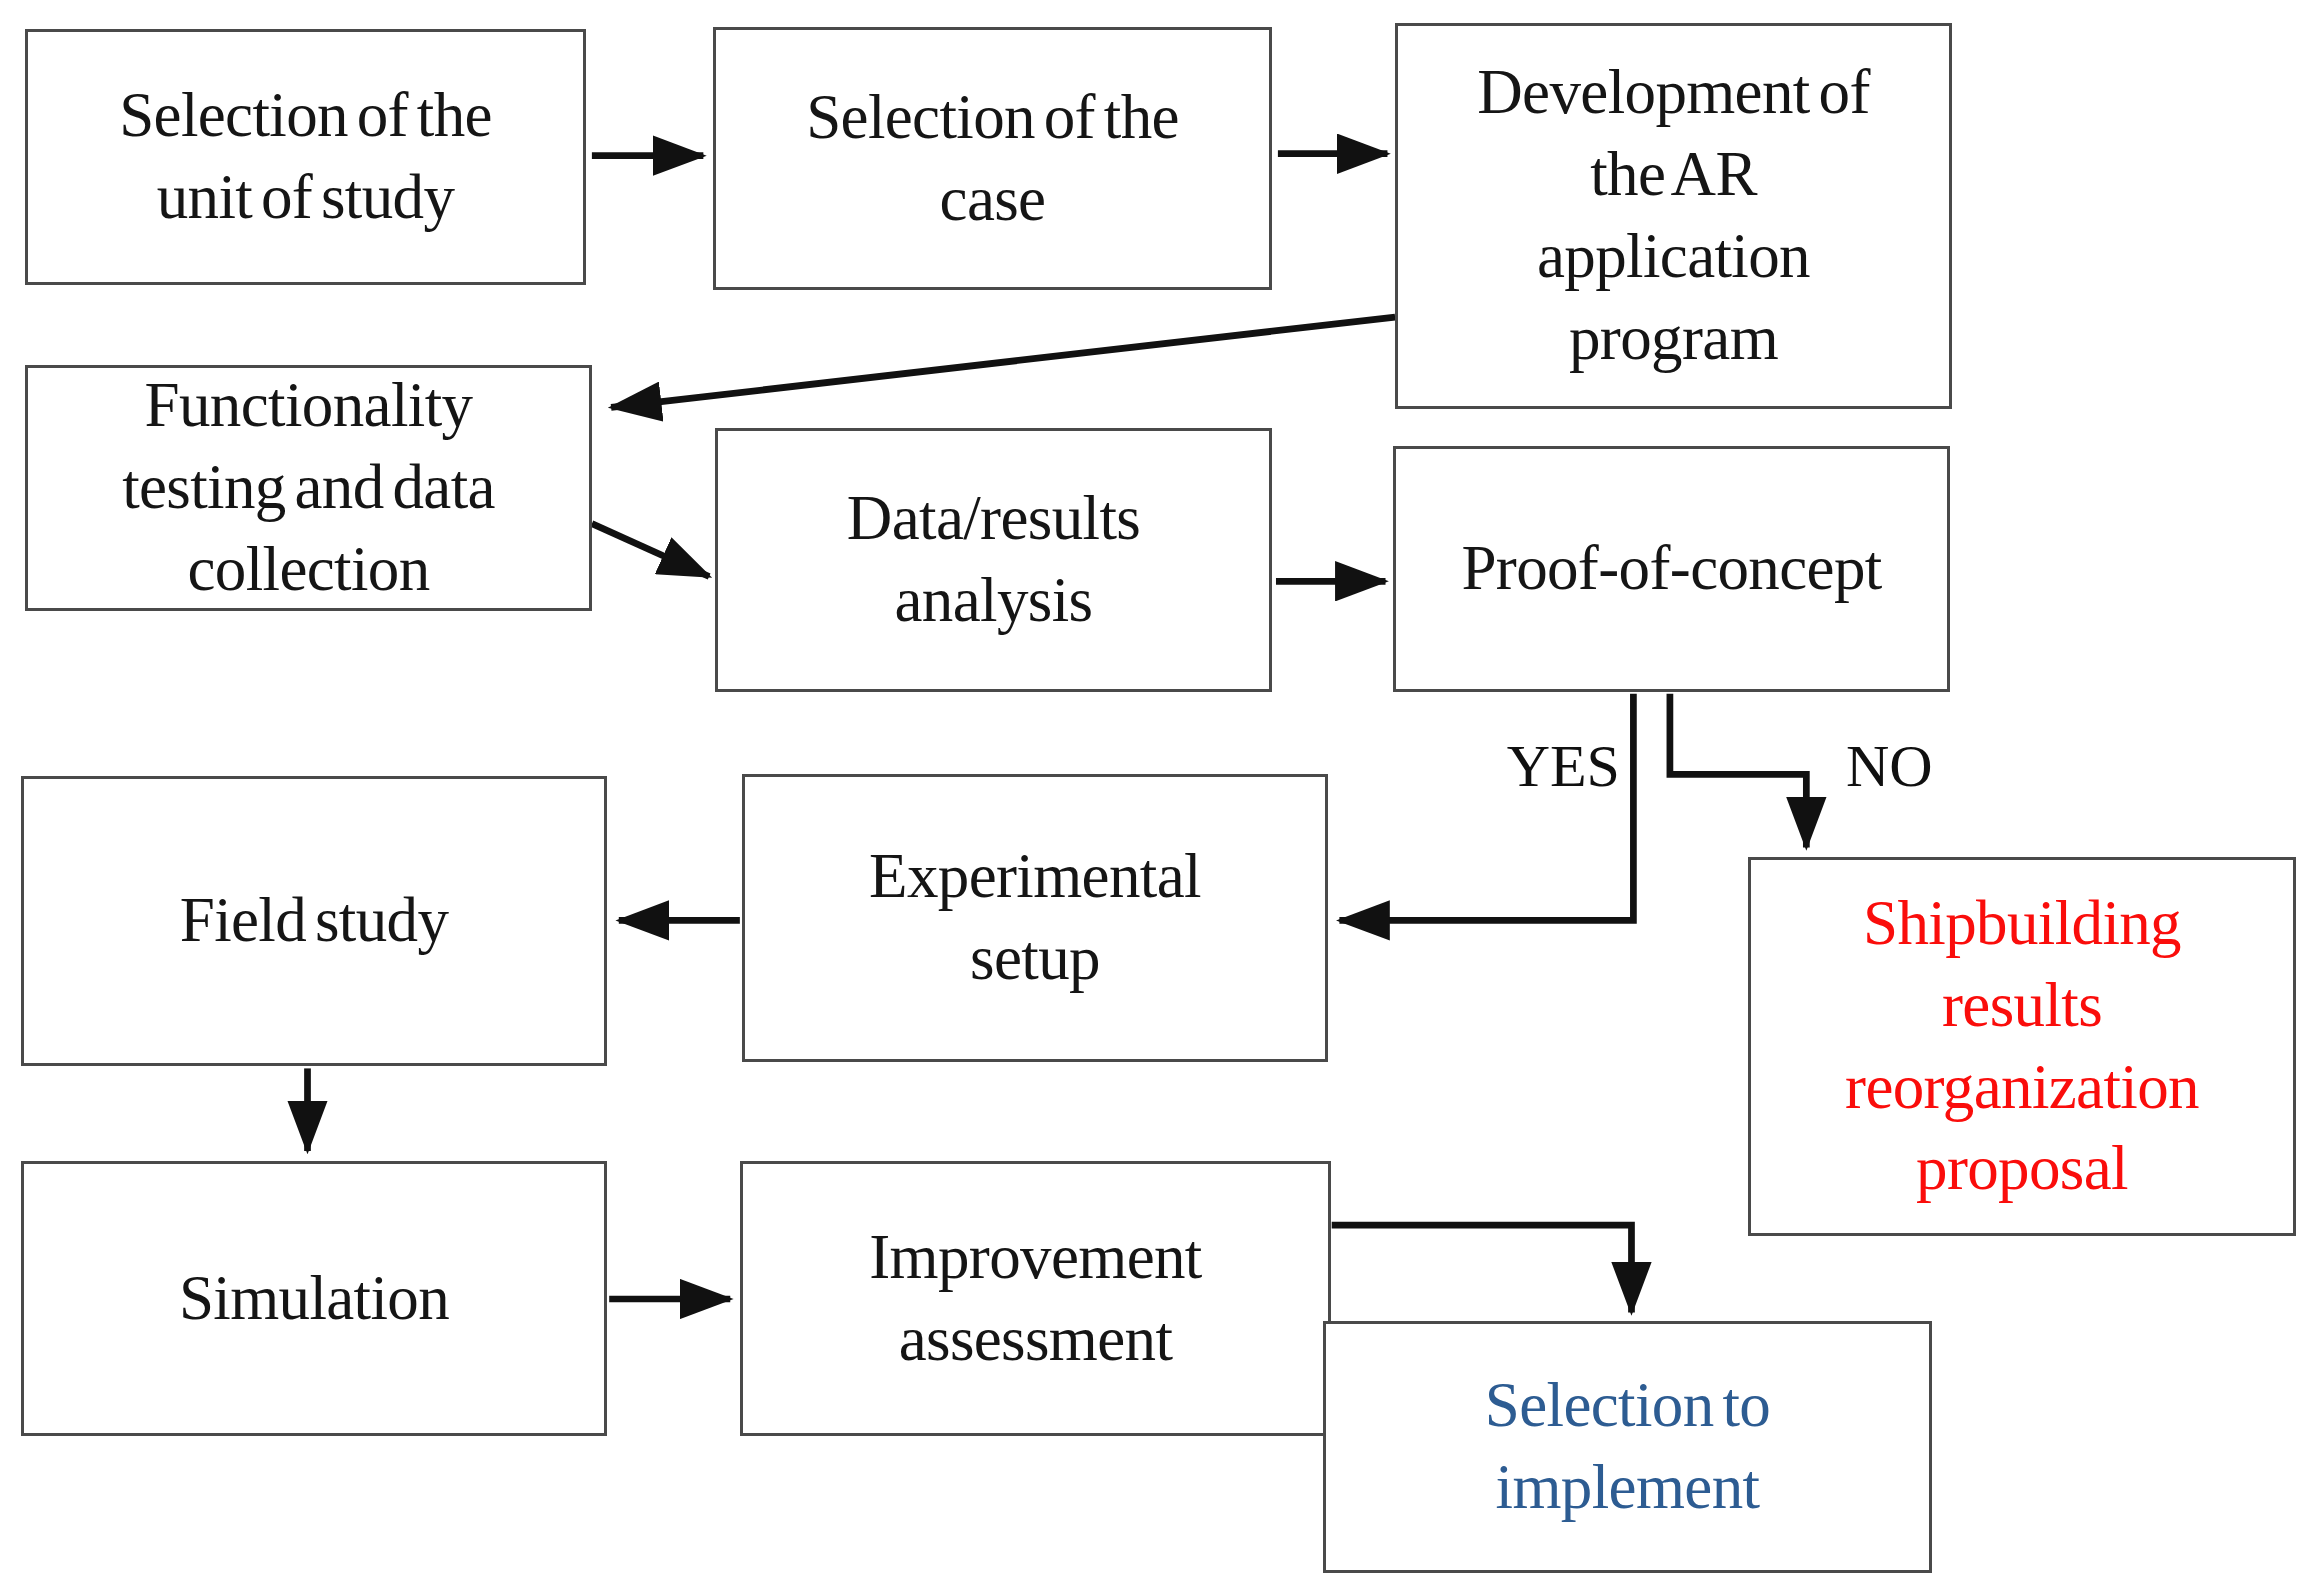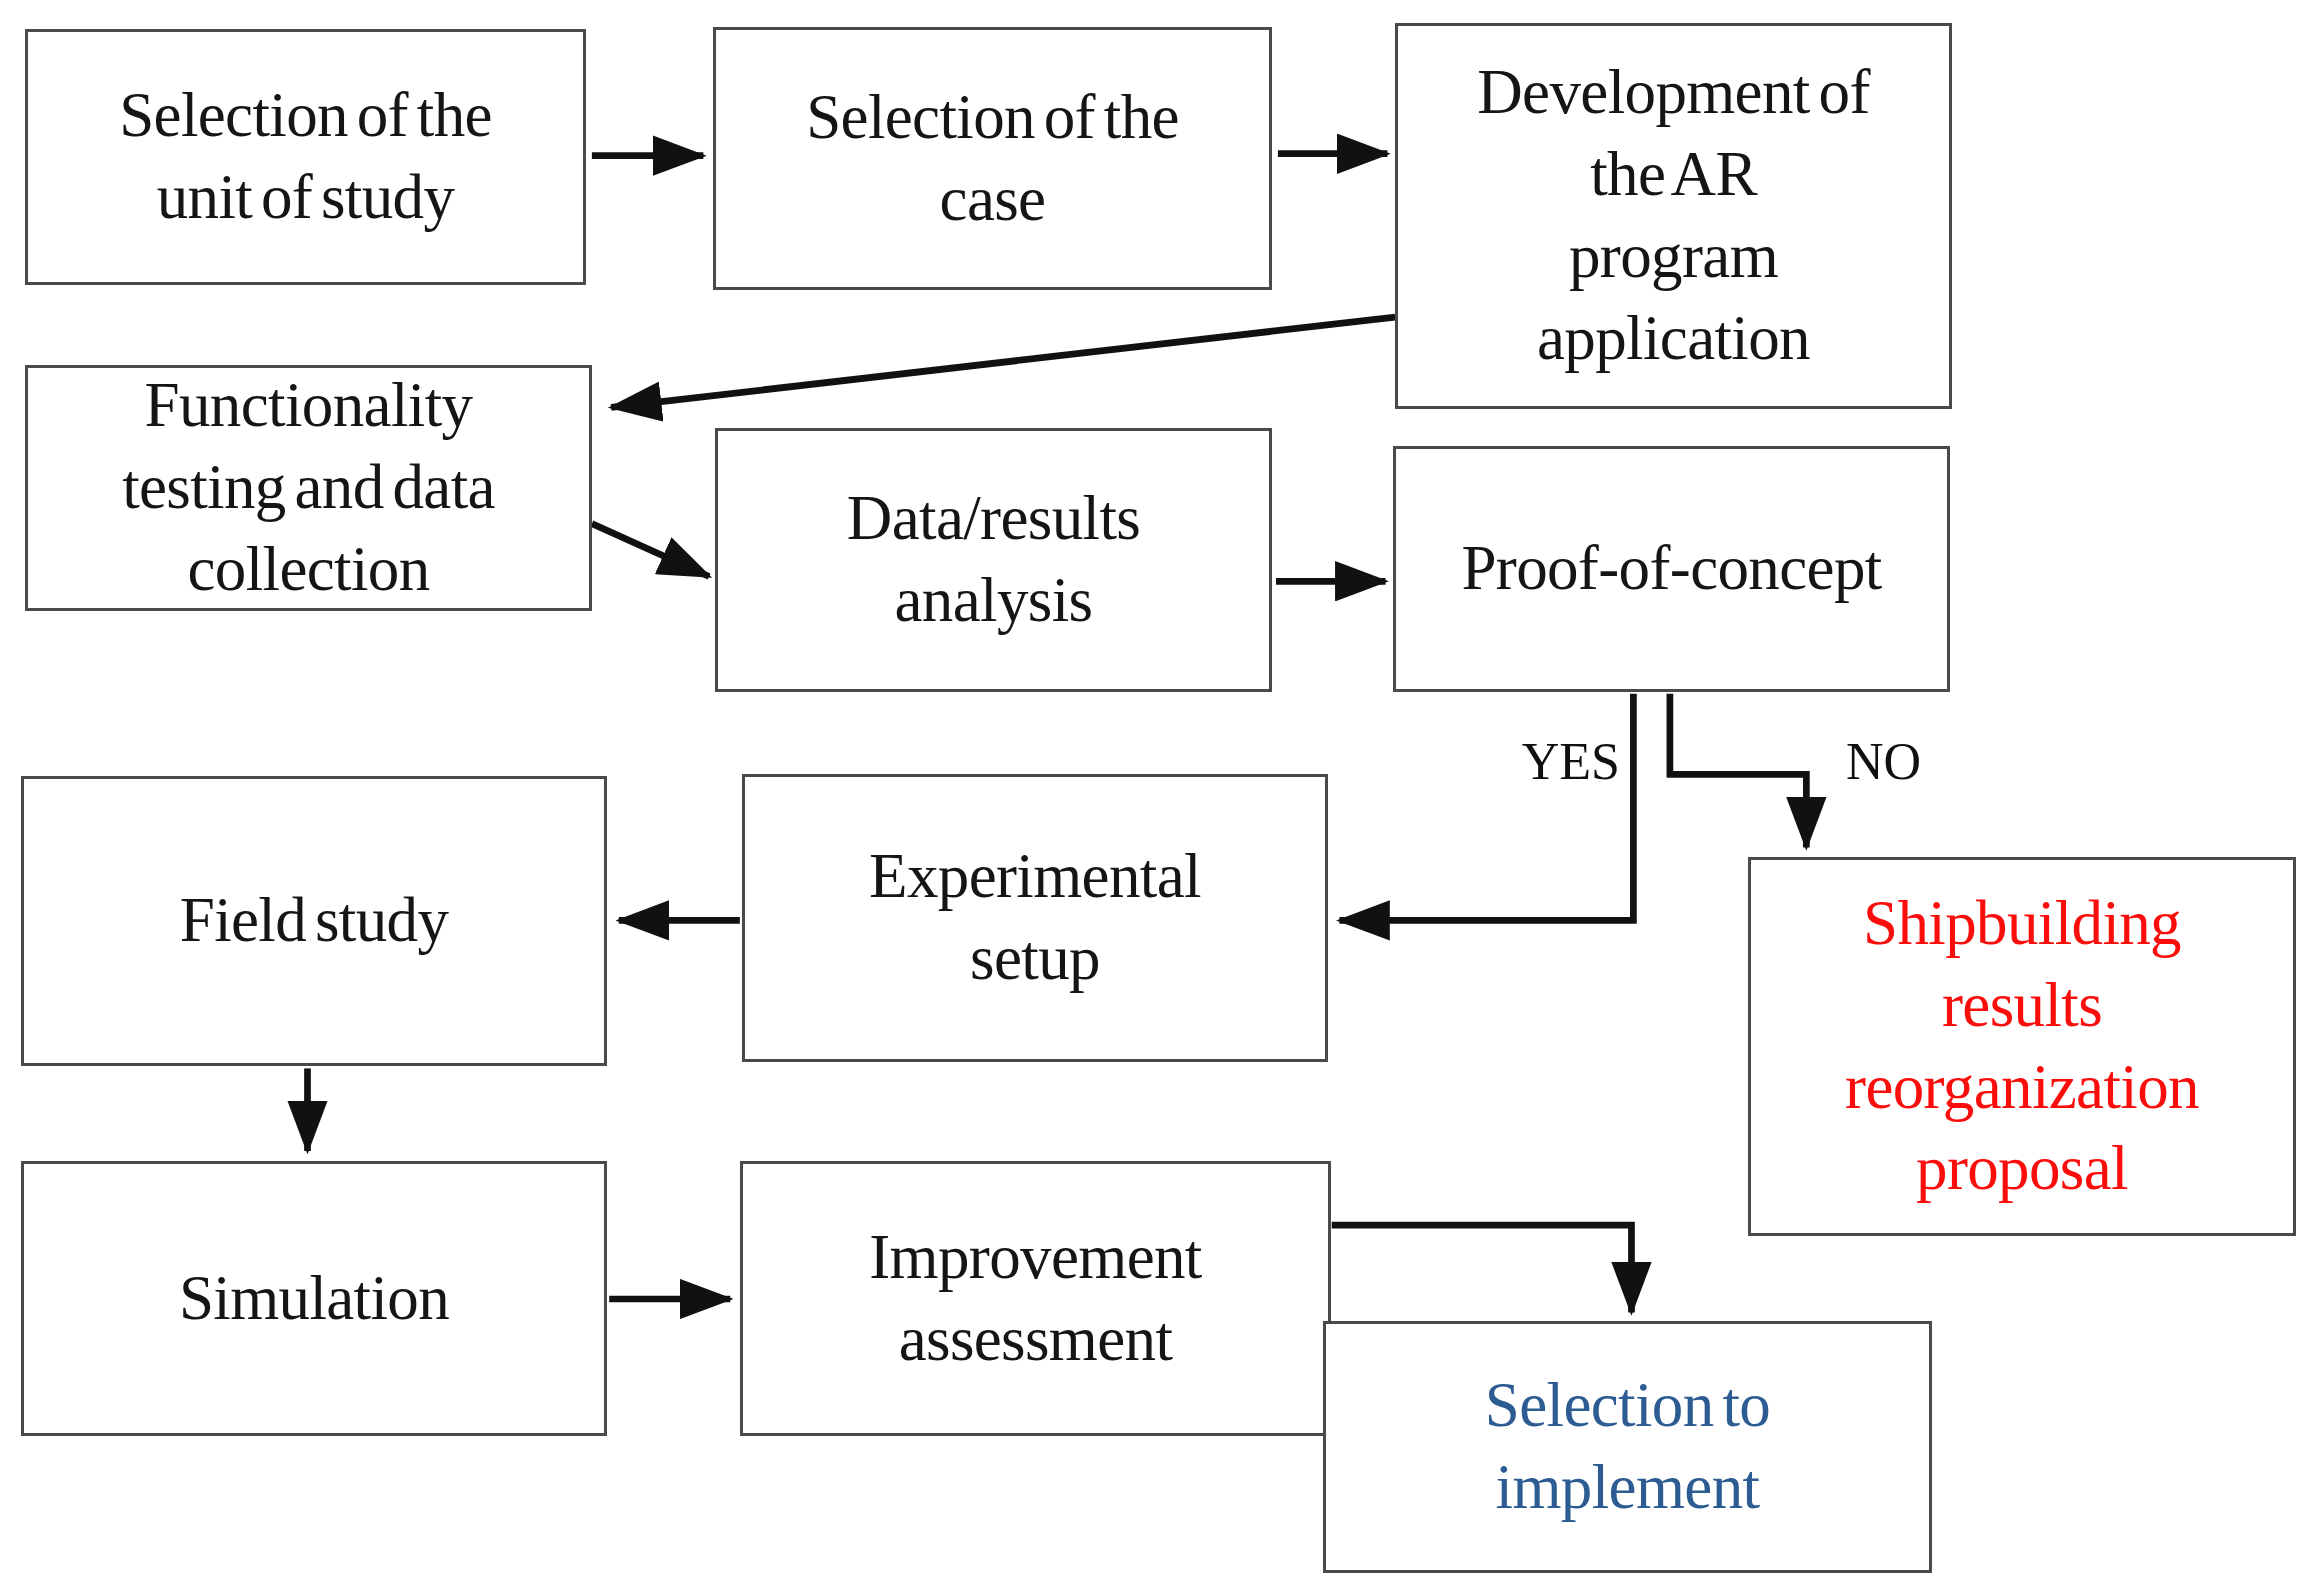--- a/index.html
+++ b/index.html
@@ -22,21 +22,21 @@
     text-align:center;
     font-size:63px;
     line-height:1.3;
     color:#151515;
     word-spacing:-0.10em;
     letter-spacing:-0.01em;
   }
   .node .ln{display:block;white-space:nowrap;}
   .edge-label{
     position:absolute;
-    font-size:52px;
+    font-size:60px;
     color:#101010;
     line-height:1;
     white-space:nowrap;
   }
   svg.overlay{
     position:absolute;
     left:0;top:0;width:2306px;height:1593px;
     pointer-events:none;
   }
   svg.overlay line, svg.overlay polyline{
@@ -75,22 +75,22 @@
   </div>
 
   <div class="node" style="left:713px;top:27px;width:559px;height:263px;">
     <span class="ln">Selection of the</span>
     <span class="ln">case</span>
   </div>
 
   <div class="node" style="left:1395px;top:23px;width:557px;height:386px;">
     <span class="ln">Development of</span>
     <span class="ln">the AR</span>
+    <span class="ln">application</span>
     <span class="ln">program</span>
-    <span class="ln">application</span>
   </div>
 
   <div class="node" style="left:25px;top:365px;width:567px;height:246px;">
     <span class="ln">Functionality</span>
     <span class="ln">testing and data</span>
     <span class="ln">collection</span>
   </div>
 
   <div class="node" style="left:715px;top:428px;width:557px;height:264px;">
     <span class="ln">Data/results</span>

